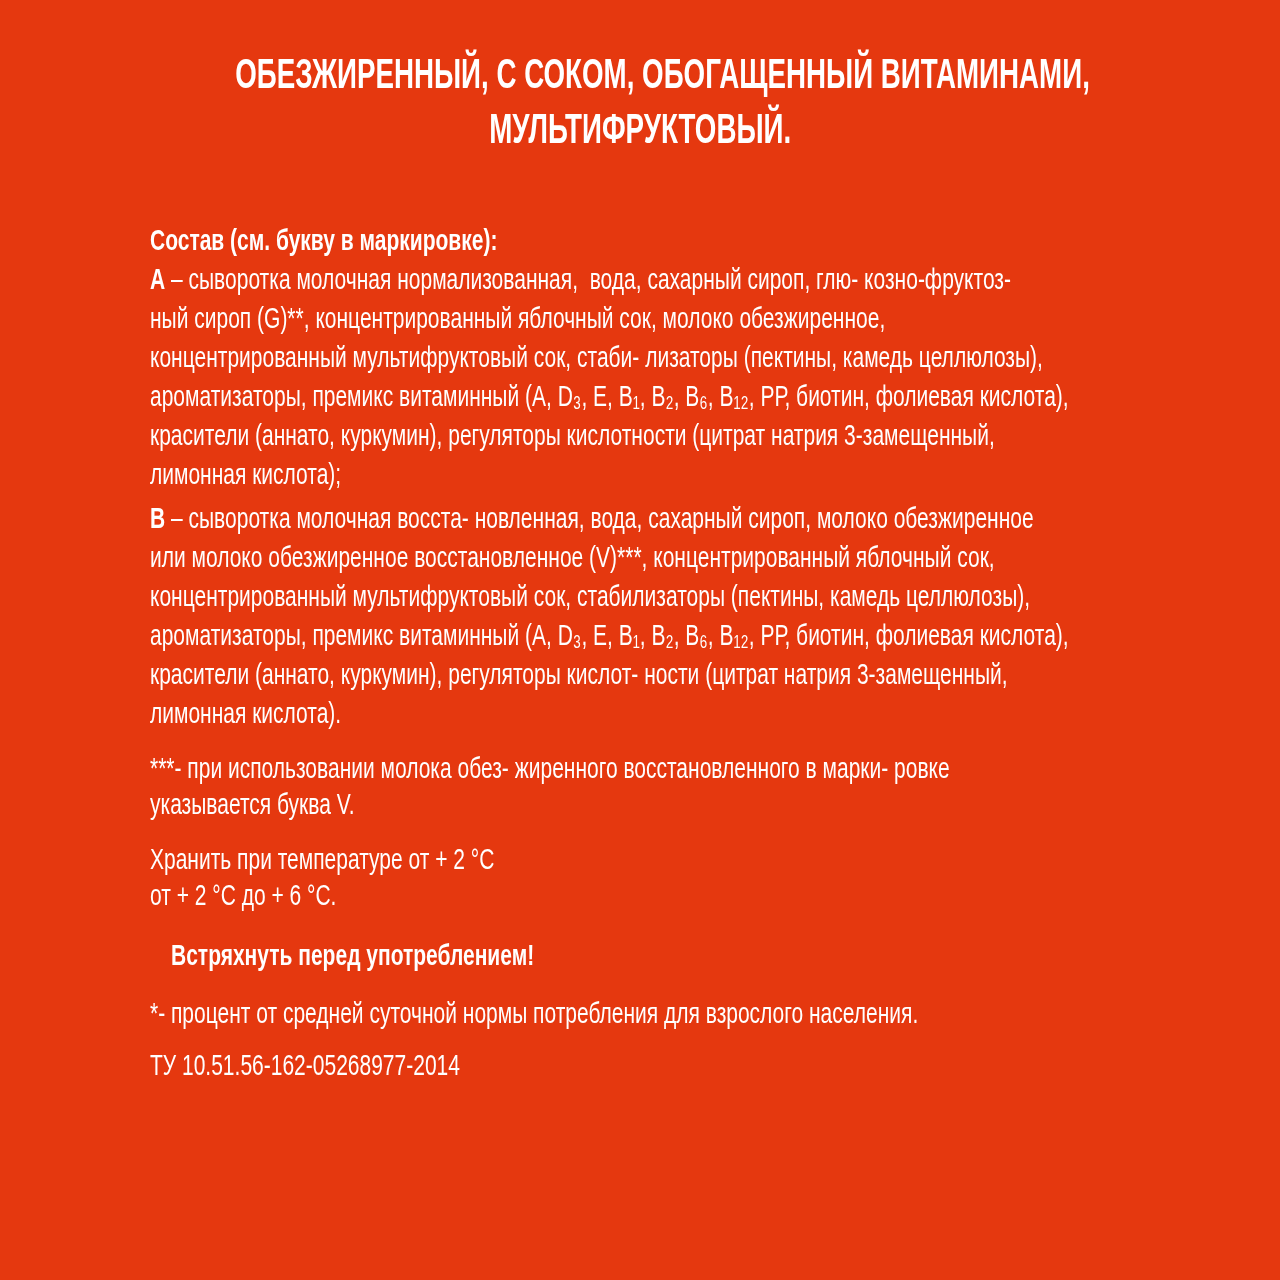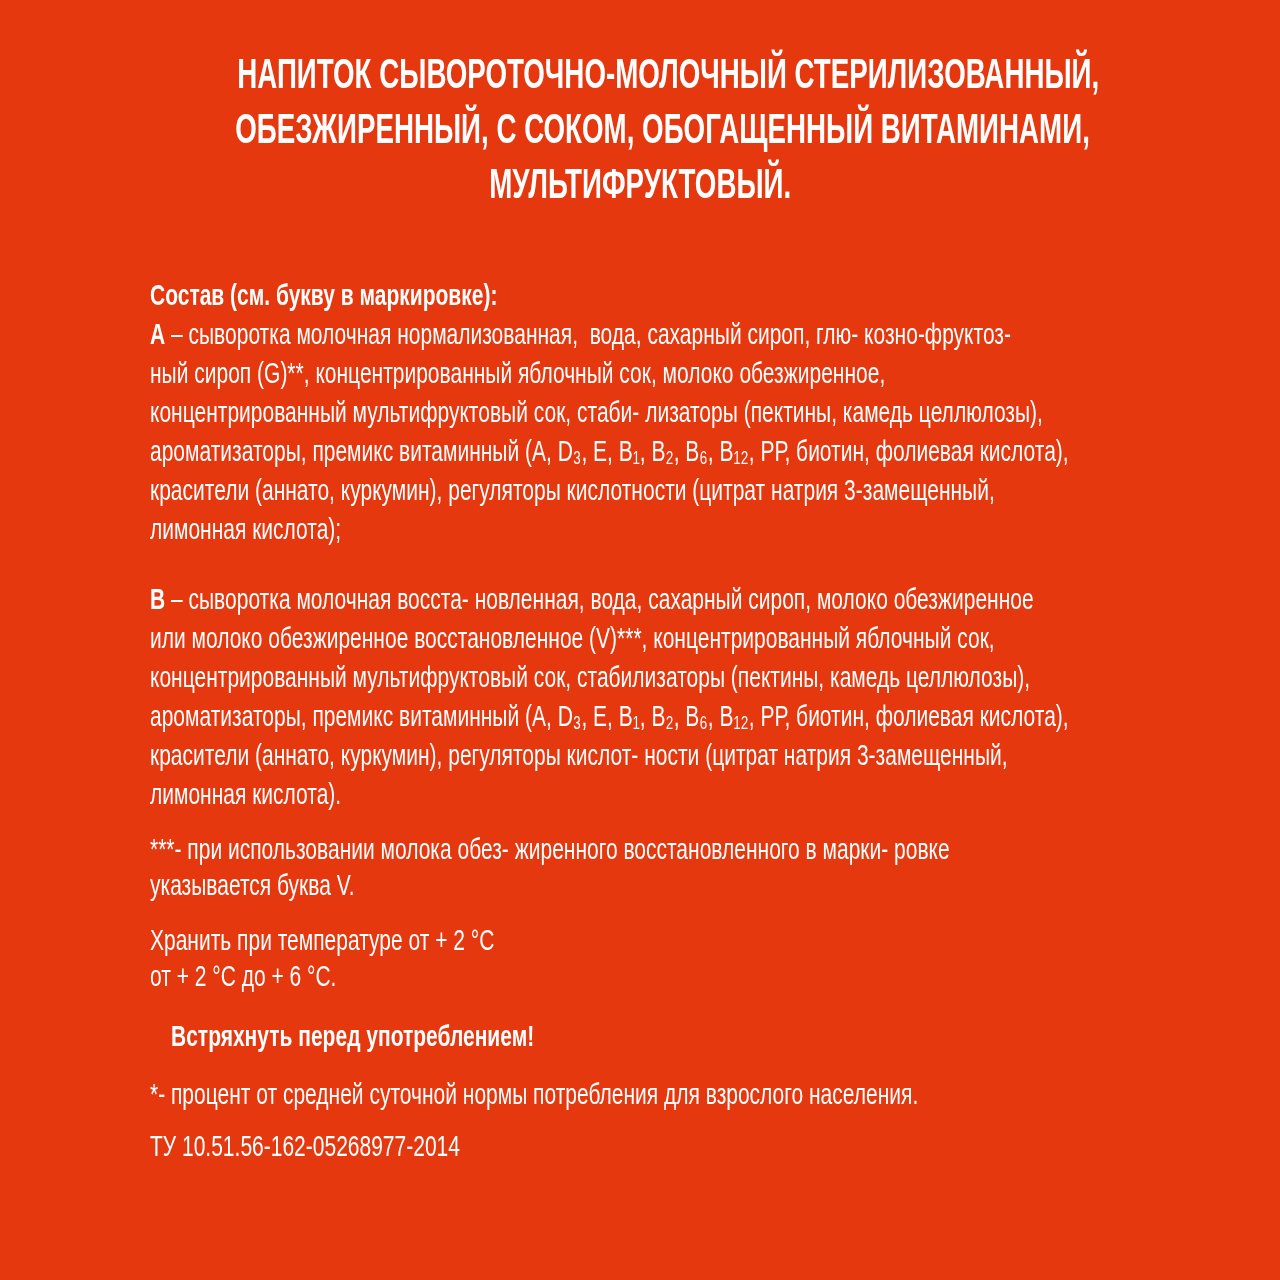--- a/index.html
+++ b/index.html
@@ -34,35 +34,34 @@
   .squeeze {
     display: inline-block;
     transform: scaleX(.70);
     transform-origin: 0 50%;
     white-space: pre;
   }
   .bold, b { font-weight: 700; }
 
   
   .blk-heading { margin-top: 64px; }
-  .para-b   { margin-top: 31px; }
+  .para-b   { margin-top: 5px; }
   .fn2      { margin-top: 19px; }
   .fn3      { margin-top: 18px; }
   .storage  { margin-top: 19px; }
   .shake    { margin-top: 22px; margin-left: 21px; }
   .daily    { margin-top: 19px; }
   .tu       { margin-top: 13px; }
 </style>
 </head>
 <body>
 
 <div class="page">
 
   <header class="title">
-      <div class="title-line"><span class="squeeze">НАПИТОК СЫВОРОТОЧНО-МОЛОЧНЫЙ СТЕРИЛИЗОВАННЫЙ,</span></div>
       <div class="title-line"><span class="squeeze">ОБЕЗЖИРЕННЫЙ, С СОКОМ, ОБОГАЩЕННЫЙ ВИТАМИНАМИ,</span></div>
       <div class="title-line"><span class="squeeze">МУЛЬТИФРУКТОВЫЙ.</span></div>
     </header>
 
   <main class="content">
 
     <div class="blk-heading">
       <div class="line bold">
         <span class="squeeze">Состав (см. букву в маркировке):</span>
       </div>

